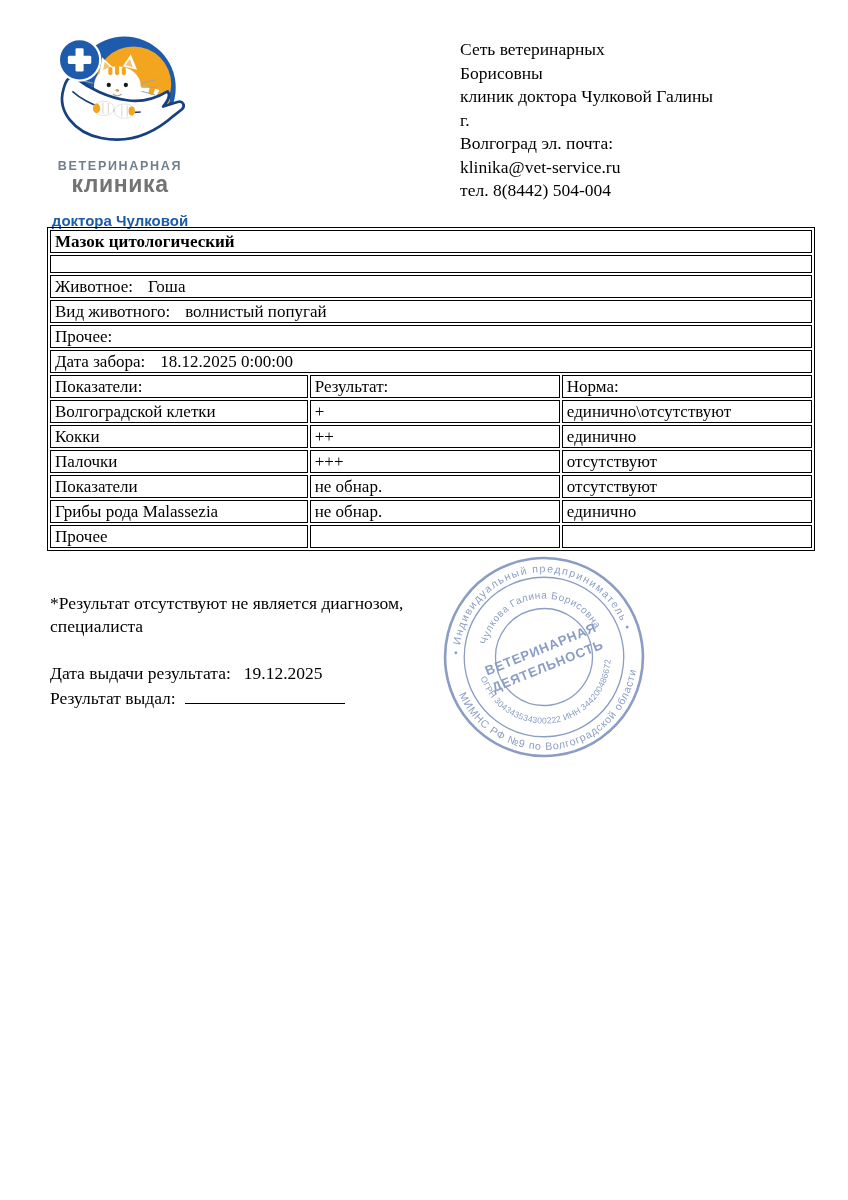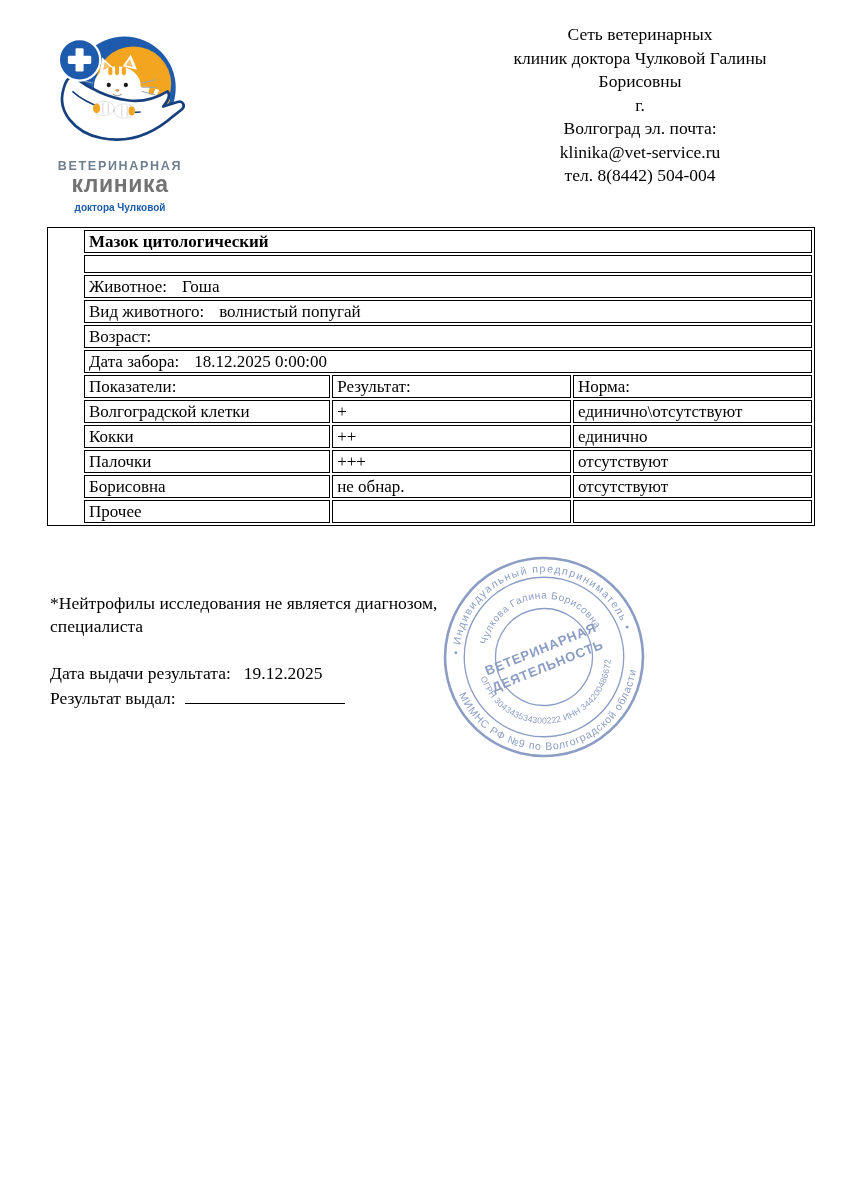--- a/index.html
+++ b/index.html
@@ -14,36 +14,35 @@
   .logo svg { display:block; margin:0 auto; }
   .brand-top {
     font-family:"Liberation Sans", sans-serif; font-size:12.5px; font-weight:600;
     letter-spacing:1.7px; color:#6e7f8e; margin-top:3px; white-space:nowrap;
   }
   .brand-main {
     font-family:"Liberation Sans", sans-serif; font-size:23px; font-weight:800;
     color:#737373; letter-spacing:0.6px; line-height:22px;
   }
   .brand-sub {
-    font-family:"Liberation Sans", sans-serif; font-size:10px; font-weight:700;
-    color:#1d5ca9; margin-top:7px;
+    font-family:"Liberation Sans", sans-serif; font-size:15px; font-weight:700;
+    color:#1d5ca9; margin-top:17px;text-decoration:underline;
   }
 
   
   .clinic-info {
-    position:absolute; top:23px; right:28px; width:360px;
-    text-align:center; font-size:17.5px; line-height:23.5px;
+    position:absolute; top:38px; right:28px; width:360px;
+    text-align:left; font-size:17.5px; line-height:23.5px;
   }
 
   
   .report-table {
     position:absolute; left:47px; top:227px; width:768px;
     border-collapse:separate; border-spacing:2px; border:1px solid #000;
     table-layout:fixed;
-    padding-left:34px;
   }
   .report-table td {
     border:1px solid #000; font-size:17px; line-height:21px;
     padding:0 4px; vertical-align:middle; overflow:hidden; white-space:nowrap;
   }
   .title-cell { font-size:24px; font-weight:bold; line-height:30px; padding:0 7px; }
   .spacer-cell { height:16px; }
   .info-value { margin-left:15px; }
 
   
@@ -141,22 +140,22 @@
         <rect x="17" y="26.5" width="26" height="9" rx="1.5" fill="#ffffff"></rect>
       </g>
     </svg>
     <div class="brand-top">ВЕТЕРИНАРНАЯ</div>
     <div class="brand-main">клиника</div>
     <div class="brand-sub">доктора Чулковой</div>
   </div>
 
   <div class="clinic-info">
     <div>Сеть ветеринарных</div>
+    <div>Борисовны</div>
     <div>клиник доктора Чулковой Галины</div>
-    <div>Борисовны</div>
     <div>г.</div>
     <div>Волгоград эл. почта:</div>
     <div>klinika@vet-service.ru</div>
     <div>тел. 8(8442) 504-004</div>
   </div>
 
   <table class="report-table">
     <colgroup>
         <col style="width:34%">
         <col style="width:33%">
@@ -175,21 +174,21 @@
           <span>Животное:</span><span class="info-value">Гоша</span>
         </td>
       </tr>
       <tr>
         <td colspan="3">
           <span>Вид животного:</span><span class="info-value">волнистый попугай</span>
         </td>
       </tr>
       <tr>
         <td colspan="3">
-          <span>Возраст:</span><span class="info-value"></span>
+          <span>Прочее:</span><span class="info-value"></span>
         </td>
       </tr>
       <tr>
         <td colspan="3">
           <span>Дата забора:</span><span class="info-value">18.12.2025 0:00:00</span>
         </td>
       </tr>
 
       <tr>
         <td>Показатели:</td>
@@ -206,34 +205,39 @@
         <td>Кокки</td>
         <td>++</td>
         <td>единично</td>
       </tr>
       <tr>
         <td>Палочки</td>
         <td>+++</td>
         <td>отсутствуют</td>
       </tr>
       <tr>
-        <td>Борисовна</td>
+        <td>Показатели</td>
         <td>не обнар.</td>
         <td>отсутствуют</td>
+      </tr>
+      <tr>
+        <td>Грибы рода Malassezia</td>
+        <td>не обнар.</td>
+        <td>единично</td>
       </tr>
       <tr>
         <td>Прочее</td>
         <td></td>
         <td></td>
       </tr>
     </tbody>
   </table>
 
   <div class="footer">
-    <div> *Нейтрофилы исследования не является диагнозом,</div>
+    <div> *Результат отсутствуют не является диагнозом,</div>
     <div>специалиста</div>
 
     <div class="date-line">
       <span>Дата выдачи результата:</span><span class="date-value">19.12.2025</span>
     </div>
     <div>
       <span>Результат выдал:</span><span class="signature-line"></span>
     </div>
   </div>
 

